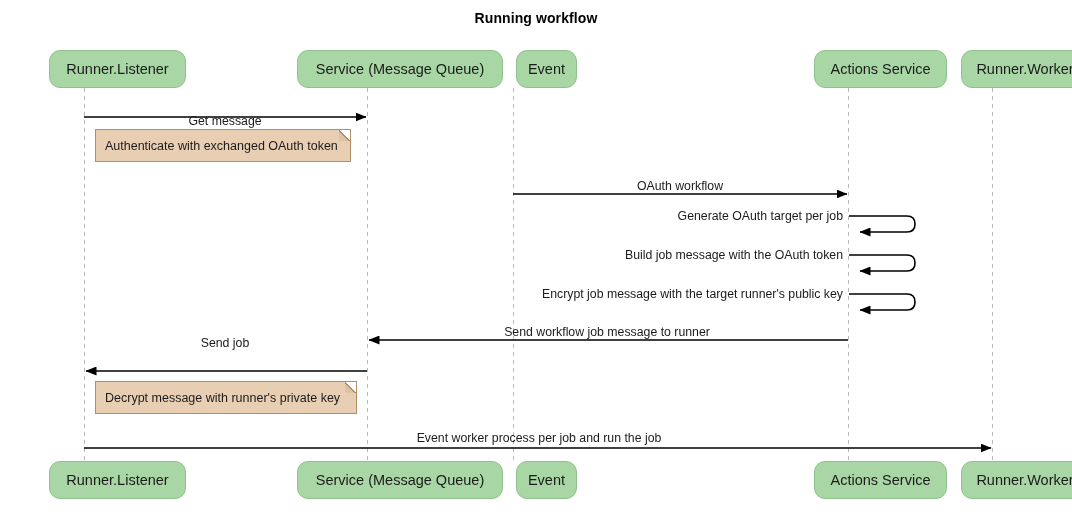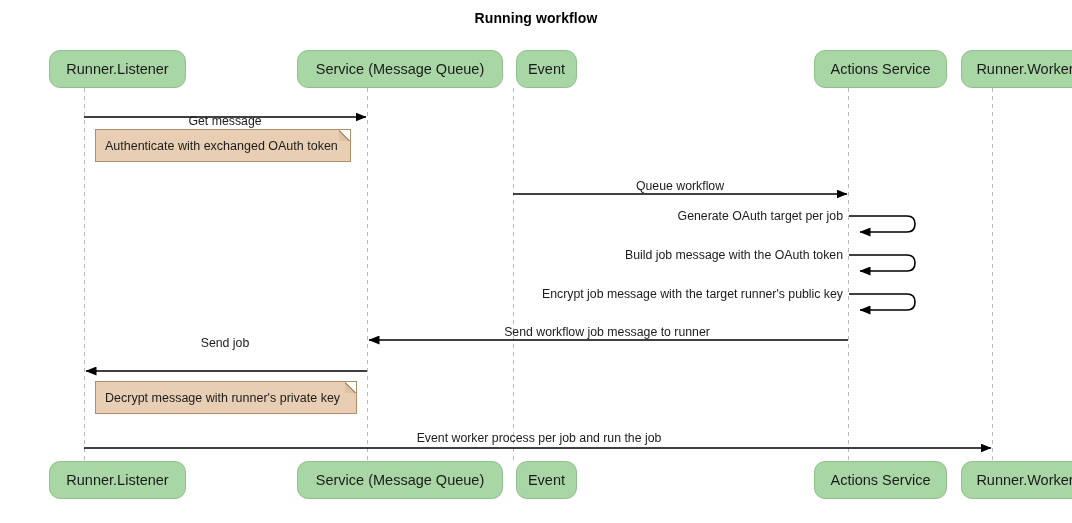--- a/index.html
+++ b/index.html
@@ -154,21 +154,21 @@
   </div>
   <div class="participant" style="left:781px; top:461px; width:133px;">
     <span>Actions Service</span>
   </div>
   <div class="participant" style="left:928px; top:461px; width:128px;">
     <span>Runner.Worker</span>
   </div>
 
   <div class="msg-label center" style="left:225px; top:103px;margin-top:12px;">Get message</div>
 
-  <div class="msg-label center" style="left:680px; top:180px;">Queue workflow</div>
+  <div class="msg-label center" style="left:680px; top:180px;">OAuth workflow</div>
 
   <div class="msg-label right-align" style="left:843px; top:210px;">Generate OAuth target per job</div>
 
   <div class="msg-label right-align" style="left:843px; top:288px;">Encrypt job message with the target runner's public key</div>
 
   <div class="msg-label right-align" style="left:843px; top:249px;">Build job message with the OAuth token</div>
 
   <div class="msg-label center" style="left:607px; top:326px;">Send workflow job message to runner</div>
 
   <div class="msg-label center" style="left:225px; top:337px;">Send job</div>

